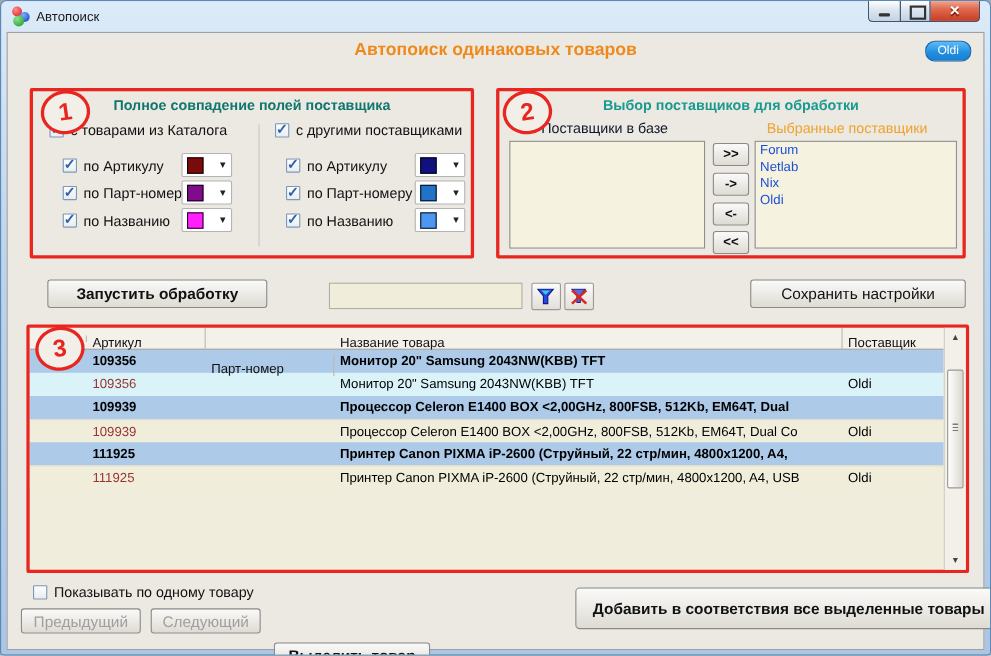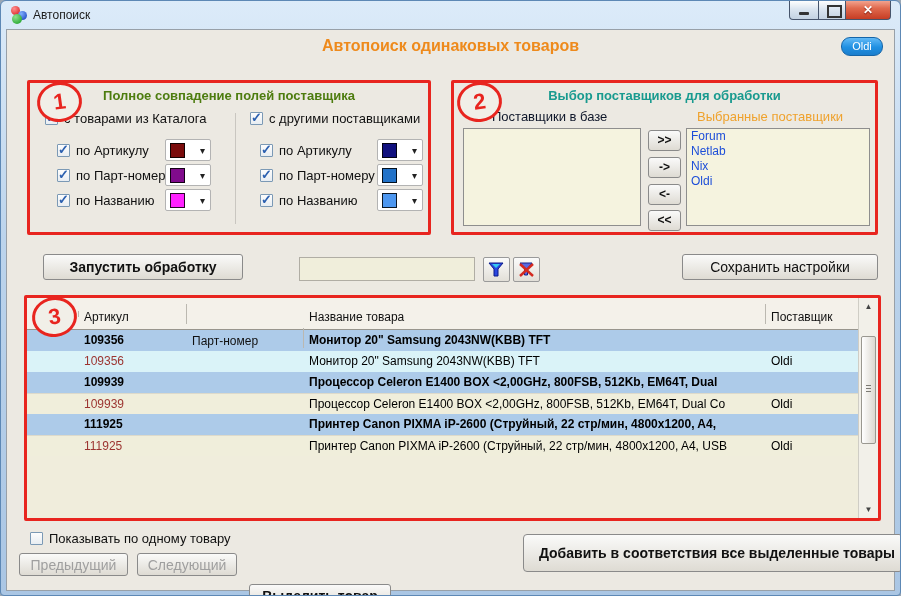--- a/index.html
+++ b/index.html
@@ -43,21 +43,21 @@
   
   .num-circle { position:absolute; width:45px; height:40px; border:3px solid #e8251f;
     border-radius:50%; background:#f1efe8; color:#e8251f; font-size:22px; font-weight:bold;
     text-align:center; line-height:34px; transform:rotate(-8deg); z-index:5; }
 
   
   .rpanel { position:absolute; border:3px solid #e8251f; border-radius:2px; }
   .panel-title { position:absolute; left:0; right:0; top:5px; text-align:center;
     font-size:13px; font-weight:bold; }
   #panel1 { left:20px; top:50px; width:404px; height:155px; }
-  #panel1 .panel-title { color:#4d7c0f; }
+  #panel1 .panel-title { color:#0f766e; }
   #panel2 { left:444px; top:50px; width:427px; height:155px; }
   #panel2 .panel-title { color:#199a8f; }
   .vdivider { position:absolute; left:205px; top:30px; bottom:8px; width:1px; background:#c9c6c0; }
 
   
   .cb { display:inline-block; width:13px; height:13px; background:linear-gradient(#fdfdfd,#e8edf2);
     border:1px solid #7b99b5; border-radius:1px; position:relative; flex:0 0 13px; }
   .cb.on::after { content:"\2713"; position:absolute; left:0px; top:-3px; font-size:13px; font-weight:bold; color:#2d61b0; }
 
   .cbrow { position:absolute; display:flex; align-items:center; gap:6px; height:22px;
@@ -85,21 +85,21 @@
     background:#f0eedb; border:1px solid #b0ada4; font-size:12px; padding:0 4px; }
   .icon-btn { position:absolute; top:227px; width:27px; height:25px; background:linear-gradient(#fbfbfa,#e2dfd8);
     border:1px solid #9a9a9a; border-radius:2px; cursor:pointer; }
   #filter-btn { left:476px; } #filter-clear-btn { left:506px; }
   .icon-btn svg { position:absolute; left:4px; top:4px; }
   #save-btn { position:absolute; left:675px; top:224px; width:196px; height:26px; font-size:14px; }
 
   
   #table-region { left:17px; top:265px; width:857px; height:226px; background:#f0eddc; }
   .grid { position:absolute; left:0; top:0; right:20px; bottom:0; overflow:hidden; }
-  .thead { display:flex; height:32px; background:#f4f1ea; border-bottom:1px solid #98958d;align-items:center; }
+  .thead { display:flex; height:20px; background:#f4f1ea; border-bottom:1px solid #98958d;align-items:center; }
   .th { font-size:12px; color:#111; padding:6px 0 0 5px; border-right:1px solid #bbb8b0; overflow:hidden; white-space:nowrap; }
   .trow { display:flex; height:21px; }
   .c { font-size:12px; padding:3px 0 0 5px; overflow:hidden; white-space:nowrap; }
   .col-ind  { width:52px;  flex:0 0 52px; }
   .col-art  { width:108px; flex:0 0 108px; }
   .col-part { width:117px; flex:0 0 117px;margin-top:48px; }
   .col-name { width:462px; flex:0 0 462px; }
   .col-sup  { flex:1 1 auto; border-right:none; }
   .trow.master { background:#adcbe9; font-weight:bold; color:#000; }
   .trow.detail.bg-cyan  { background:#daf3f8; }

